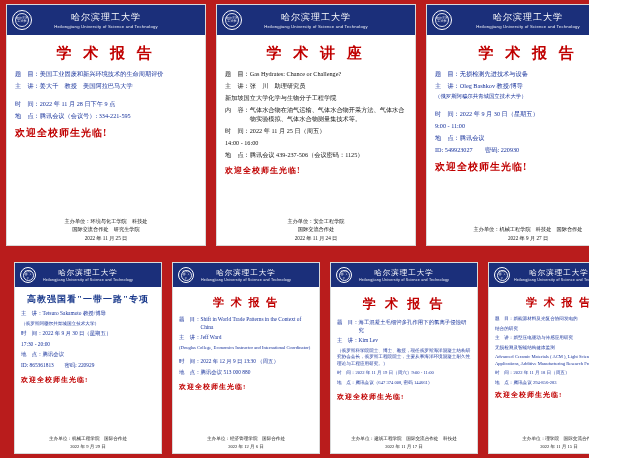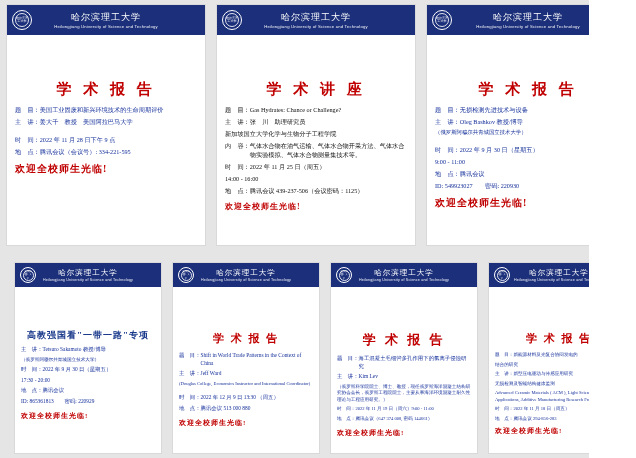--- a/index.html
+++ b/index.html
@@ -5,21 +5,21 @@
   * { box-sizing: border-box; }
   html, body {
     margin: 0; padding: 0;
     width: 636px; height: 458px;
     background: #ffffff;
     font-family: "Liberation Sans", sans-serif;
   }
   #sheet {
     position: relative;
     width: 589px; height: 458px;
-    background: #e5e5e5;
+    background: #b91c1c;
     overflow: hidden;
   }
   .poster {
     position: absolute;
     background: #ffffff;
     border: 1px solid #d9d9d9;
     overflow: hidden;
   }
   
   .hdr {
@@ -67,21 +67,20 @@
     font-size: 3px; color:#fff; text-align:center; line-height:3.5px;
   }
   .hdr.small .seal { width: 16px; height: 16px; }
   .hdr.small .seal .inner { width: 11px; height: 11px; font-size: 2.4px; }
 
   
   .body {
     position: relative;
     padding: 4px 8px 2px 8px;
     height: calc(100% - 30px);
-    margin-top: 36px;
   }
   .body.small { height: calc(100% - 24px); padding: 3px 6px 2px 6px; }
 
   .title {
     text-align: center;
     font-family: "Liberation Serif", serif;
     color: #c00000;
     font-weight: bold;
     letter-spacing: 4px;
     font-size: 15px;

